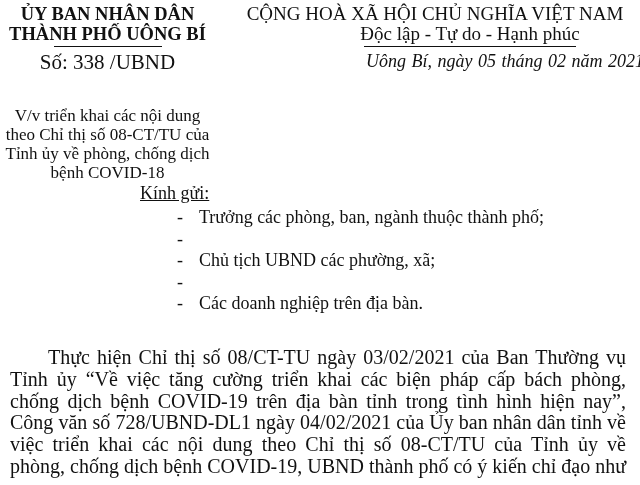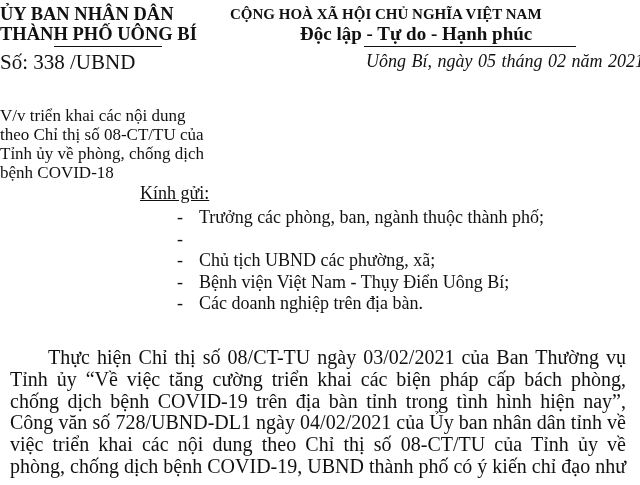--- a/index.html
+++ b/index.html
@@ -1,25 +1,25 @@
 <!DOCTYPE html>
 <html><head>
 <meta charset="utf-8">
 <style>
   html, body { margin: 0; padding: 0; background: #ffffff; }
   body { width: 640px; height: 485px; overflow: hidden; position: relative;
          font-family: "Liberation Serif", "DejaVu Serif", serif; color: #111; }
   .abs { position: absolute; }
-  .center { text-align: left; }
+  .center { text-align: center; }
   .left-head { left: 0; top: 4px; width: 215px; }
   .left-head .l1, .left-head .l2 { font-size: 18.5px; line-height: 20px; font-weight: bold; }
   .rule { height: 1px; background: #111; margin: 2px auto 0; }
   .right-head { left: 300px; top: 4px; width: 340px; }
-  .right-head .r1 { font-size: 15px; line-height: 20px; font-weight: bold; white-space: nowrap; margin-left: -70px; width: 410px; }
-  .right-head .r2 { font-size: 19px; line-height: 20px; font-weight: bold; }
+  .right-head .r1 { font-size: 19px; line-height: 20px; font-weight: normal; white-space: nowrap; margin-left: -70px; width: 410px; }
+  .right-head .r2 { font-size: 19px; line-height: 20px; font-weight: normal; }
   .so { left: 0; top: 52px; width: 215px; font-size: 21px; line-height: 21px; }
   .subject { left: 0; top: 73px; width: 215px; font-size: 17px; line-height: 19px; margin-top: 33px; }
   .date { left: 322px; top: 51px; font-size: 18px; font-style: italic; white-space: nowrap; word-spacing: 1px; margin-left: 44px; }
   .kinh { left: 140px; top: 183px; font-size: 18px; text-decoration: underline; }
   .recip { left: 177px; top: 207px; font-size: 18px; line-height: 21.5px; }
   .recip li { list-style: none; display: flex; }
   .recip ul { margin: 0; padding: 0; }
   .dash { width: 22px; display: inline-block; }
   .body-para { left: 10px; top: 347px; width: 616px; font-size: 20px; line-height: 21.8px; text-align: justify; }
   .body-para .indent { display: inline-block; width: 38px; }
@@ -60,21 +60,20 @@
       </li>
     <li>
         <span class="dash">-</span>
       </li>
     <li>
         <span class="dash">-</span>
         <span>Chủ tịch UBND các phường, xã;</span>
       </li>
     <li>
         <span class="dash">-</span>
-        <span>Bệnh viện Việt Nam - Thụy Điển Uông Bí;</span>
       </li>
     <li>
         <span class="dash">-</span>
         <span>Các doanh nghiệp trên địa bàn.</span>
       </li>
   </ul>
 </div>
 
 <div class="abs body-para"><span class="indent"></span><span>Thực hiện Chỉ thị số 08/CT-TU ngày 03/02/2021 của Ban Thường vụ Tỉnh ủy “Về việc tăng cường triển khai các biện pháp cấp bách phòng, chống dịch bệnh COVID-19 trên địa bàn tỉnh trong tình hình hiện nay”, Công văn số 728/UBND-DL1 ngày 04/02/2021 của Ủy ban nhân dân tỉnh về việc triển khai các nội dung theo Chỉ thị số 08-CT/TU của Tỉnh ủy về phòng, chống dịch bệnh COVID-19, UBND thành phố có ý kiến chỉ đạo như sau:</span></div>
 

